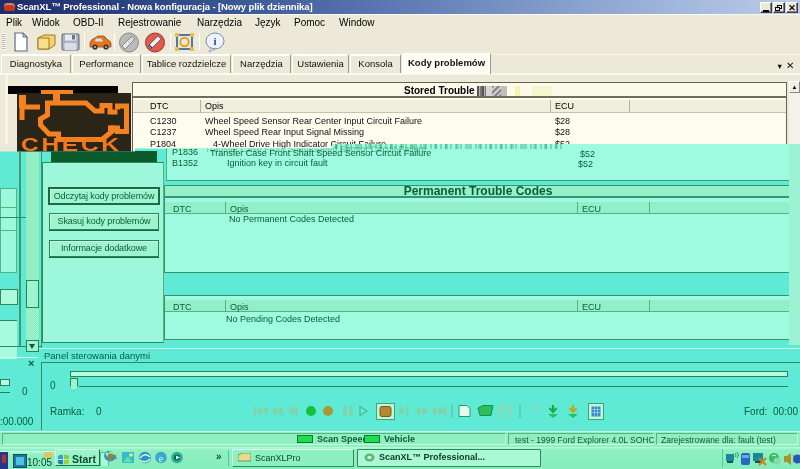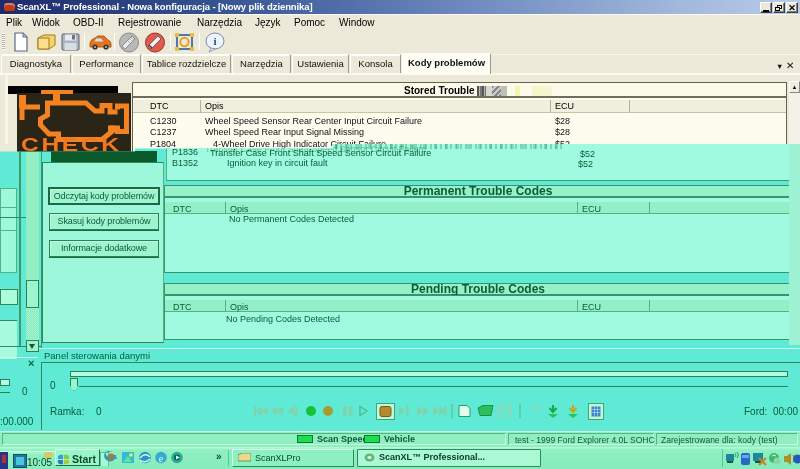--- a/index.html
+++ b/index.html
@@ -256,21 +256,20 @@
       <div class="ghdr" style="left:0;top:4px;width:626px;height:12px;"></div>
       <span class="t" style="left:8px;top:7px;font-size:9px;">DTC</span>
       <span class="t" style="left:65px;top:7px;font-size:9px;">Opis</span>
       <span class="t" style="left:417px;top:7px;font-size:9px;">ECU</span>
       <div class="gv" style="left:60px;top:4px;height:12px;"></div>
       <div class="gv" style="left:412px;top:4px;height:12px;"></div>
       <div class="gv" style="left:484px;top:4px;height:12px;"></div>
       <span class="t" style="left:64px;top:17px;font-size:9px;">No Permanent Codes Detected</span>
     </div>
 
-    <div class="gcap t" style="left:164px;top:283px;width:628px;height:12px;line-height:11px;">Pending Trouble Codes</div>
     <div class="gpanel" style="left:164px;top:295px;width:628px;height:45px;">
       <div class="ghdr" style="left:0;top:4px;width:626px;height:12px;"></div>
       <span class="t" style="left:8px;top:7px;font-size:9px;">DTC</span>
       <span class="t" style="left:65px;top:7px;font-size:9px;">Opis</span>
       <span class="t" style="left:417px;top:7px;font-size:9px;">ECU</span>
       <div class="gv" style="left:60px;top:4px;height:12px;"></div>
       <div class="gv" style="left:412px;top:4px;height:12px;"></div>
       <div class="gv" style="left:484px;top:4px;height:12px;"></div>
       <span class="t" style="left:61px;top:19px;font-size:9px;">No Pending Codes Detected</span>
     </div>
@@ -334,21 +333,21 @@
 
     <div style="left:0;top:431px;width:800px;height:16px;background:#90eec0;border-top:1px solid #c6fbe2;"></div>
     <div style="left:2px;top:433px;width:504px;height:12px;border:1px solid #54b384;border-bottom-color:#c6fbe2;border-right-color:#c6fbe2;"></div>
     <div style="left:508px;top:433px;width:146px;height:12px;border:1px solid #54b384;border-bottom-color:#c6fbe2;border-right-color:#c6fbe2;"></div>
     <div style="left:656px;top:433px;width:142px;height:12px;border:1px solid #54b384;border-bottom-color:#c6fbe2;border-right-color:#c6fbe2;"></div>
     <div style="left:297px;top:435px;width:16px;height:8px;background:#1ede4e;border:1px solid #0a7a3a;"></div>
     <span class="t" style="left:317px;top:435px;font-size:9px;font-weight:bold;">Scan Speed</span>
     <div style="left:364px;top:435px;width:16px;height:8px;background:#1ede4e;border:1px solid #0a7a3a;"></div>
     <span class="t" style="left:384px;top:435px;font-size:9px;font-weight:bold;">Vehicle</span>
     <span class="t" style="left:515px;top:436px;font-size:8.5px;">test - 1999 Ford Explorer 4.0L SOHC</span>
-    <span class="t" style="left:661px;top:436px;font-size:8.5px;">Zarejestrowane dla: kody (test)</span>
+    <span class="t" style="left:661px;top:436px;font-size:8.5px;">Zarejestrowane dla: fault (test)</span>
 
     <div style="left:0;top:447px;width:800px;height:22px;background:linear-gradient(180deg,#b8fcda 0,#8ff0c2 3px,#86ecbc 100%);"></div>
     <div style="left:0;top:451px;width:56px;height:18px;background:linear-gradient(180deg,#aefcd6 0,#8ff0c2 4px,#88eec0 100%);"></div>
 
     <div style="left:55px;top:449px;width:45px;height:17px;background:#9cf4ca;border:1px solid #c8ffe8;border-right-color:#1d7448;border-bottom-color:#1d7448;"></div>
     <svg style="left:58px;top:454px;" width="11" height="11" viewBox="0 0 11 11">
       <path d="M0 2 Q3 0 5 1 L5 5 L0 5 Z" fill="#3a9ad8"></path>
         <path d="M6 1 Q9 0 11 2 L11 5 L6 5 Z" fill="#88cc40"></path>
       <path d="M0 6 L5 6 L5 10 Q2 11 0 9 Z" fill="#2a7ac0"></path>
         <path d="M6 6 L11 6 L11 9 Q8 11 6 10 Z" fill="#a8cc38"></path>

